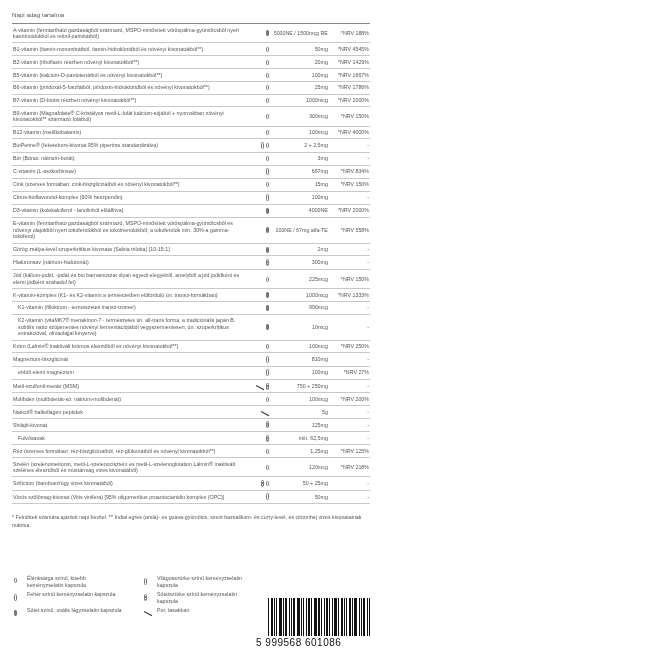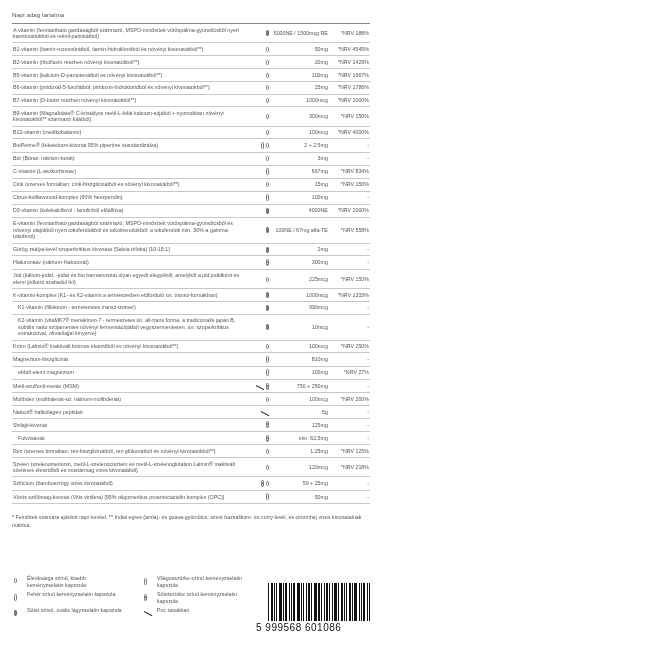--- a/index.html
+++ b/index.html
@@ -21,21 +21,21 @@
   .cap.yellow { width: 3px; height: 5px; }
   .soft { width: 3px; height: 6px; border-radius: 50%; background: #888; border: 0.8px solid #666; box-sizing: border-box; }
   .powder { width: 8px; height: 5px; position: relative; }
   .powder::before { content: ""; position: absolute; left: 0; top: 1px; width: 9px; height: 1.2px;
                     background: #333; transform: rotate(28deg); transform-origin: left center; }
   .footnote { position: absolute; left: 12px; top: 514px; width: 360px; font-size: 5.3px; line-height: 7.5px; color: #555; }
   .legend { position: absolute; left: 12px; top: 575px; width: 240px; }
   .leg-item { position: absolute; font-size: 5.3px; line-height: 7px; color: #555; width: 110px; }
   .leg-item .lic { position: absolute; left: 0; top: 3px; }
   .leg-item .ltxt { position: absolute; left: 15px; top: 0; }
-  .barcode { position: absolute; left: 256px; top: 583px; width: 120px; height: 50px; }
+  .barcode { position: absolute; left: 256px; top: 598px; width: 120px; height: 50px; }
   .bars { display: flex; height: 38px; align-items: stretch; margin-left: 12px; }
   .bars span { display: block; background: #111; margin-right: 1px; }
   .digits { font-family: "Liberation Sans", sans-serif; font-size: 10px; color: #111; letter-spacing: 0.5px; margin-top: 1px; }
 </style>
 </head>
 <body>
 
 <div class="panel">
   <div class="title">Napi adag tartalma</div>
   <table>

